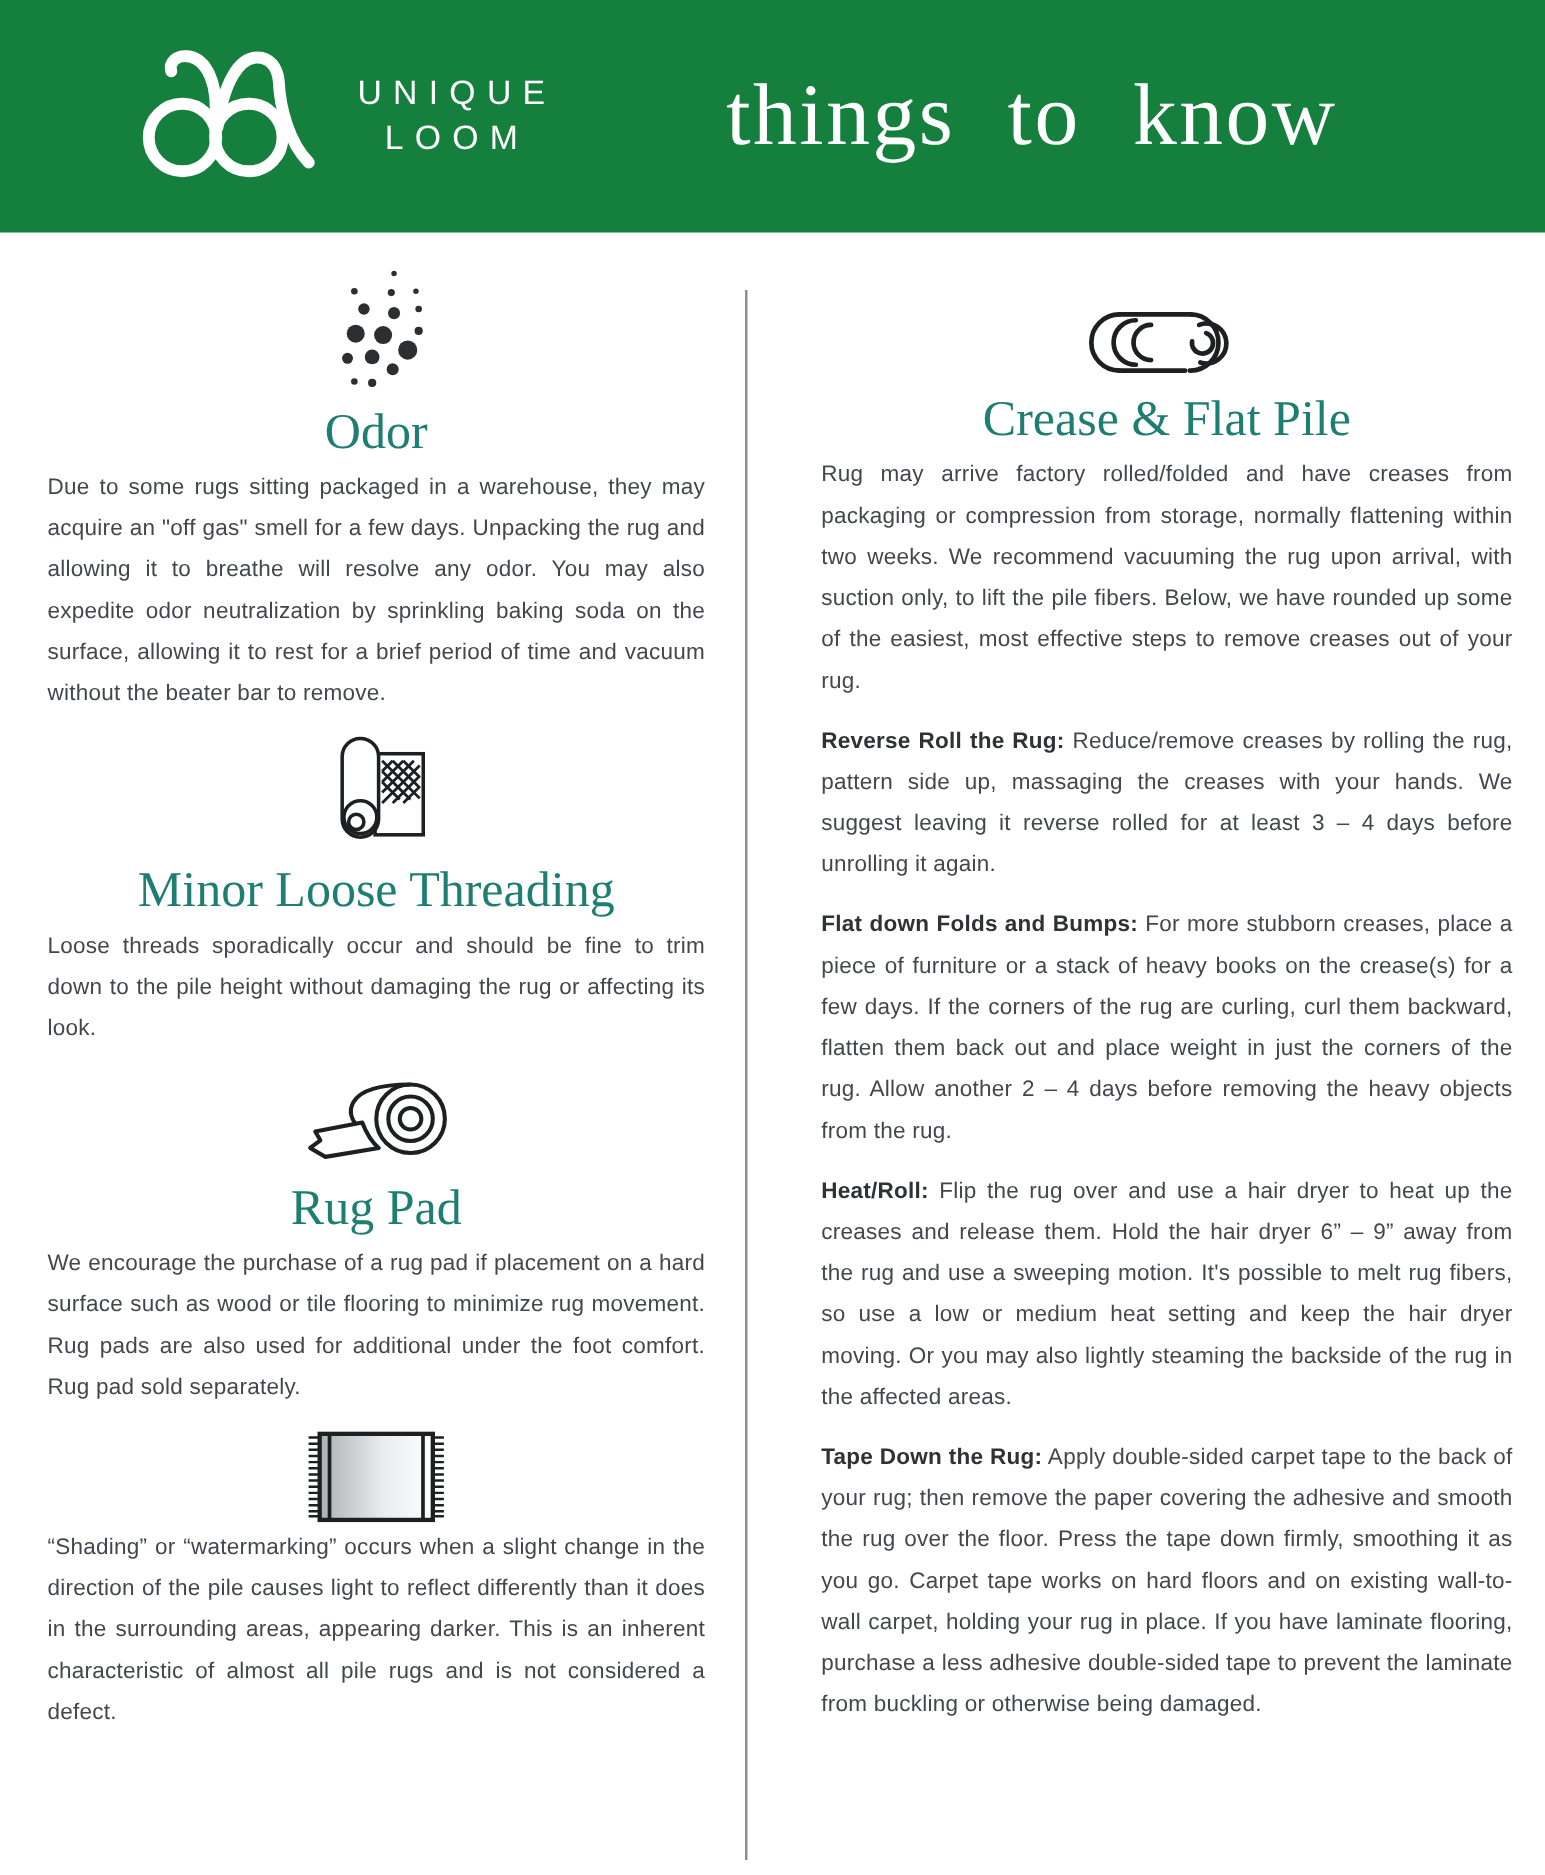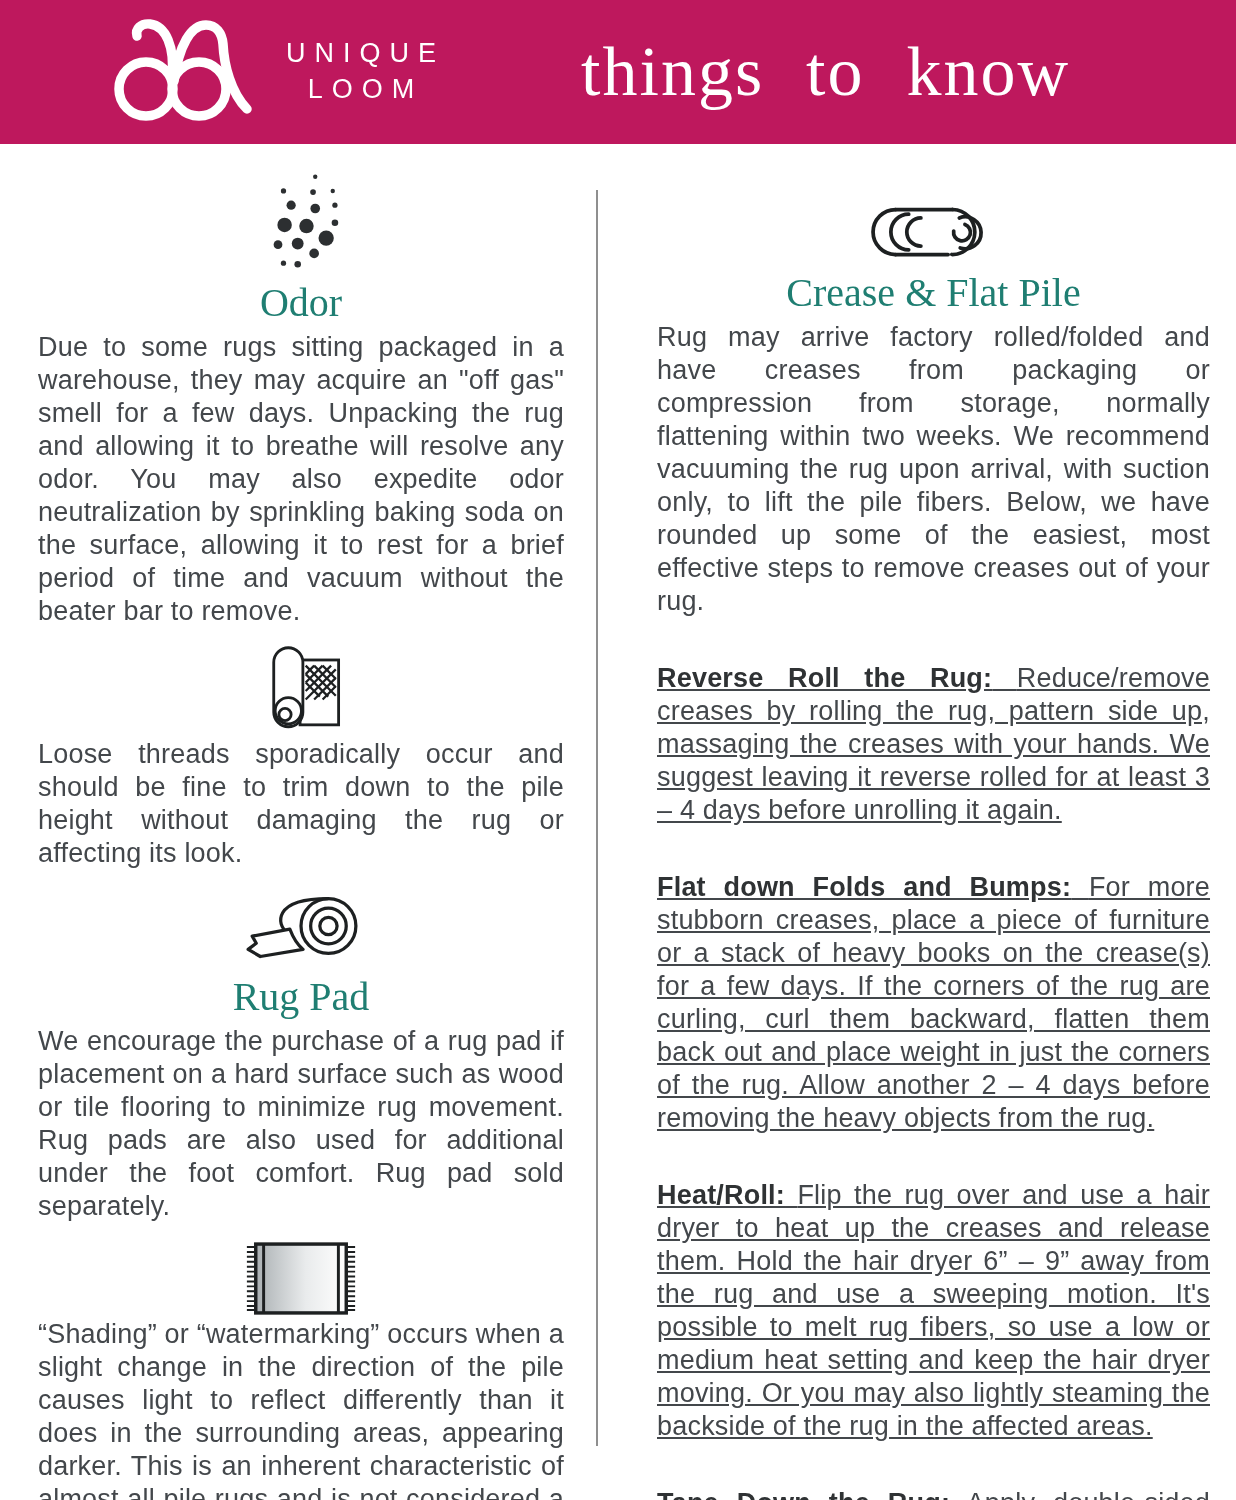--- a/index.html
+++ b/index.html
@@ -8,22 +8,22 @@
     position: relative;
     width: 1236px;
     height: 1500px;
     background: #ffffff;
     overflow: hidden;
     font-family: "Liberation Sans", sans-serif;
   }
 
   
   .masthead {
-    height: 144px;
-    background: #be185d;
+    height: 186px;
+    background: #15803d;
     display: flex;
     align-items: center;
   }
   .brand {
     display: flex;
     align-items: center;
     gap: 26px;
     margin-left: 108px;
   }
   .brand svg { display: block; }
@@ -76,27 +76,27 @@
   h2.section-title {
     font-family: "Liberation Serif", serif;
     font-weight: 400;
     color: #1F7E72;
     font-size: 40px;
     line-height: 1.15;
     margin: 8px 0 5px 0;
   }
   p.body-text {
     text-align: justify;
-    font-size: 27px;
+    font-size: 18px;
     line-height: 33px;
     letter-spacing: 0.2px;
     color: #43474B;
   }
   .crease-icon-wrap { margin-top: 34px; }
-  p.step { margin-top: 44px; text-decoration: underline; }
+  p.step { margin-top: 15px; }
   .step-label {
     font-weight: bold;
     color: #2F3234;
   }
 </style>
 </head>
 <body>
 
 <div class="page">
 
@@ -160,20 +160,21 @@
               <path d="M55 32 L64 23 M55 41 L73 23 M55 50 L82 23 M55 59 L87 27 M64 59 L87 36 M73 59 L87 45"></path>
               <path d="M55 23 L87 55 M55 32 L79 56 M55 41 L70 56 M64 23 L87 46 M73 23 L87 37"></path>
             </g>
             <g stroke="#1d2021" fill="#ffffff" stroke-width="3">
               <rect x="21" y="4" width="31" height="84" rx="15.5"></rect>
               <circle cx="36.5" cy="71" r="14"></circle>
               <circle cx="33" cy="75" r="6.5"></circle>
             </g>
           </svg>
         </div>
+        <h2 class="section-title">Minor Loose Threading</h2>
         <p class="body-text">Loose threads sporadically occur and should be fine to trim down to the pile height without damaging the rug or affecting its look.</p>
       </div>
 
       <div class="section">
         <div class="icon-wrap">
           <svg width="122" height="80" viewBox="0 0 120 78">
             <g stroke="#1d2021" stroke-width="3.2" fill="none" stroke-linejoin="round">
               <circle cx="87" cy="39" r="27" fill="#ffffff"></circle>
               <circle cx="87" cy="39" r="17.5"></circle>
               <circle cx="87" cy="39" r="8.5"></circle>

